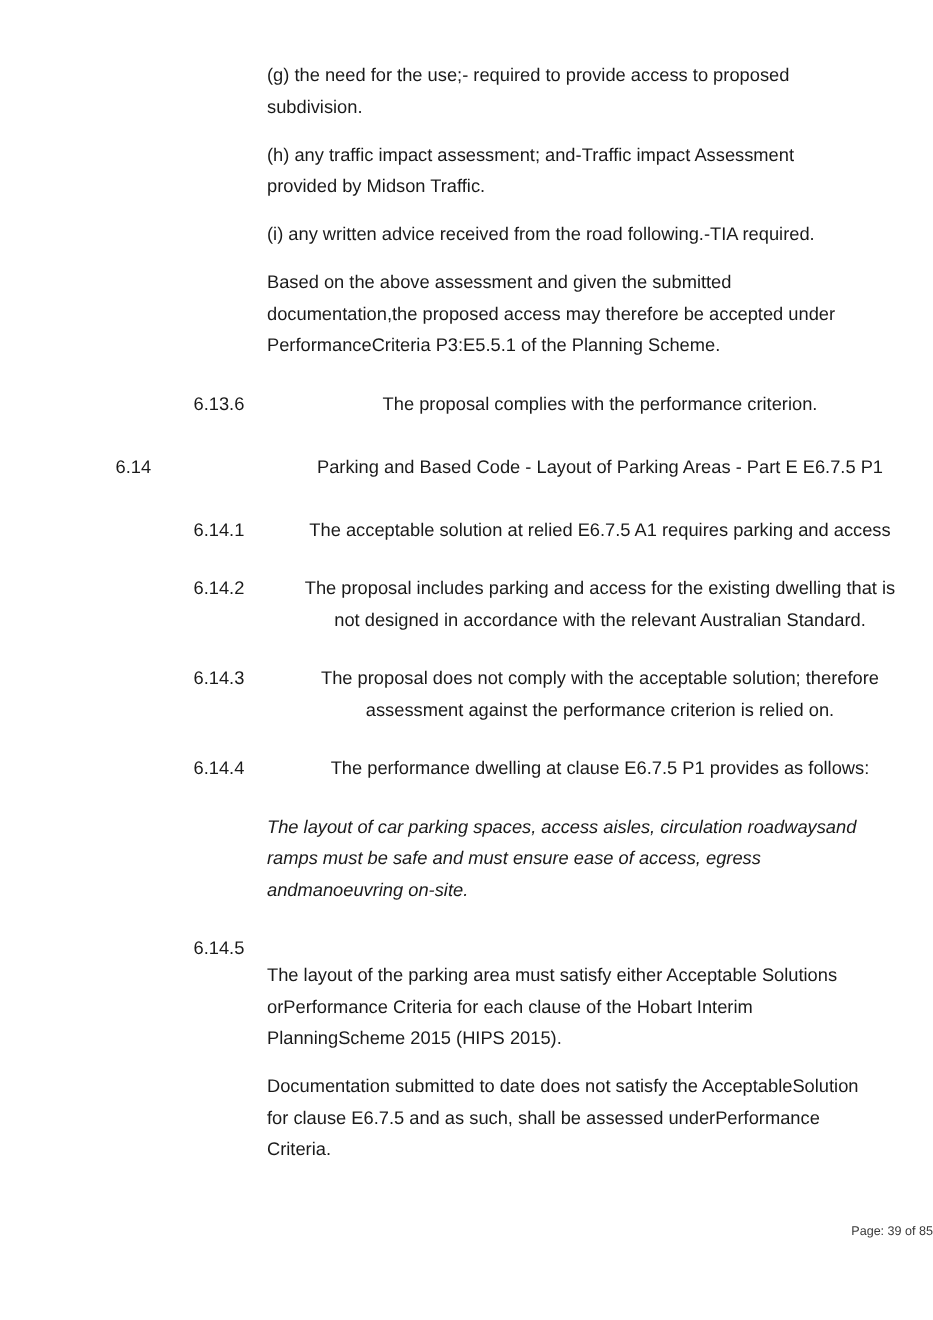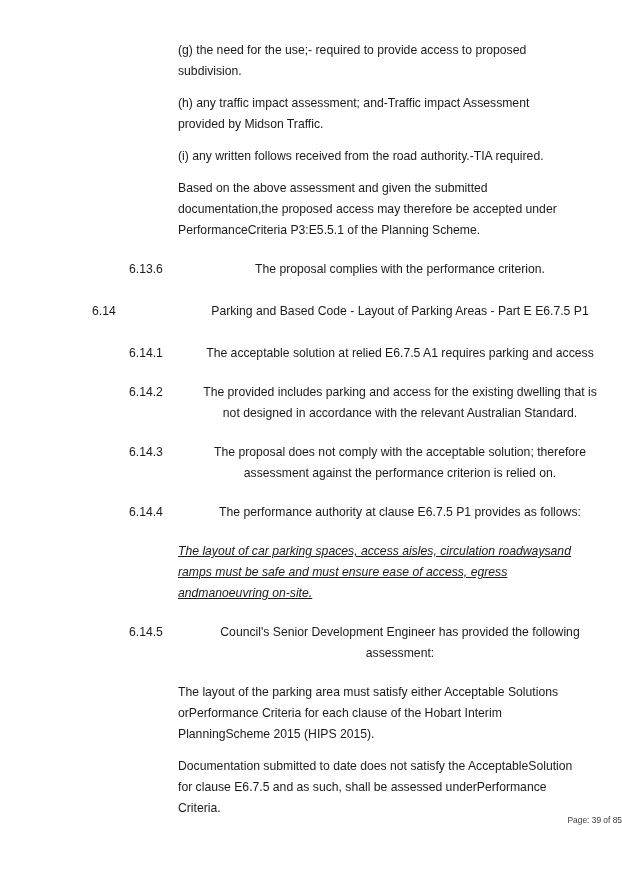--- a/index.html
+++ b/index.html
@@ -43,21 +43,21 @@
     position: absolute;
     display: block;
     font-size: 12.2px;
     line-height: 21px;
     white-space: nowrap;
   }
 
   
   .lvl3 > .num { left: 129px; }
   
-  .lvl2 > .num { left: 92px; }
+  .lvl2 > .num { left: 77px; }
 
   .block .body {
     display: block;
   }
 
   .block .line {
     display: block;
     white-space: pre-wrap;
     text-align: center;
   }
@@ -67,21 +67,20 @@
     position: relative;
     padding-left: 178px;
     padding-right: 47px;
     font-size: 12.2px;
     line-height: 21px;
   }
 
   .para.italic .line,
   .italic {
     font-style: italic;
-    text-decoration: underline;
   }
 
   .spacer-sm { height: 11px; }
   .spacer-md { height: 18px; }
   .spacer-lg { height: 21px; }
 
   .footer {
     position: absolute;
     left: 0;
     top: 814px;
@@ -96,21 +95,21 @@
 </head>
 <body>
 
 <div class="page">
 
   <div class="content">
       <div class="para"><span class="body"><span class="line">(g) the need for the use;</span><span class="line">- required to provide access to proposed subdivision.</span></span></div>
       <div class="spacer-sm"></div>
       <div class="para"><span class="body"><span class="line">(h) any traffic impact assessment; and</span><span class="line">-Traffic impact Assessment provided by Midson Traffic.</span></span></div>
       <div class="spacer-sm"></div>
-      <div class="para"><span class="body"><span class="line">(i) any written follows received from the road authority.</span><span class="line">-TIA required.</span></span></div>
+      <div class="para"><span class="body"><span class="line">(i) any written advice received from the road following.</span><span class="line">-TIA required.</span></span></div>
       <div class="spacer-sm"></div>
       <div class="para"><span class="body"><span class="line">Based on the above assessment and given the submitted documentation,</span><span class="line">the proposed access may therefore be accepted under Performance</span><span class="line">Criteria P3:E5.5.1 of the Planning Scheme.</span></span></div>
       <div class="spacer-md"></div>
       <div class="block lvl3">
         <span class="num">6.13.6</span>
         <span class="body">
           <span class="line">The proposal complies with the performance criterion.</span>
         </span>
       </div>
       <div class="spacer-lg"></div>
@@ -124,48 +123,44 @@
       <div class="block lvl3">
         <span class="num">6.14.1</span>
         <span class="body">
           <span class="line">The acceptable solution at relied E6.7.5 A1 requires parking and access</span>
         </span>
       </div>
       <div class="spacer-md"></div>
       <div class="block lvl3">
         <span class="num">6.14.2</span>
         <span class="body">
-          <span class="line">The provided includes parking and access for the existing dwelling that is</span>
+          <span class="line">The proposal includes parking and access for the existing dwelling that is</span>
           <span class="line">not designed in accordance with the relevant Australian Standard.</span>
         </span>
       </div>
       <div class="spacer-md"></div>
       <div class="block lvl3">
         <span class="num">6.14.3</span>
         <span class="body">
           <span class="line">The proposal does not comply with the acceptable solution; therefore</span>
           <span class="line">assessment against the performance criterion is relied on.</span>
         </span>
       </div>
       <div class="spacer-md"></div>
       <div class="block lvl3">
         <span class="num">6.14.4</span>
         <span class="body">
-          <span class="line">The performance authority at clause E6.7.5 P1 provides as follows:</span>
+          <span class="line">The performance dwelling at clause E6.7.5 P1 provides as follows:</span>
         </span>
       </div>
       <div class="spacer-md"></div>
       <div class="para italic"><span class="body"><span class="line">The layout of car parking spaces, access aisles, circulation roadways</span><span class="line">and ramps must be safe and must ensure ease of access, egress and</span><span class="line">manoeuvring on-site.</span></span></div>
       <div class="spacer-md"></div>
       <div class="block lvl3">
         <span class="num">6.14.5</span>
-        <span class="body">
-          <span class="line">Council's Senior Development Engineer has provided the following</span>
-          <span class="line">assessment:</span>
-        </span>
       </div>
       <div class="spacer-md"></div>
       <div class="para"><span class="body"><span class="line">The layout of the parking area must satisfy either Acceptable Solutions or</span><span class="line">Performance Criteria for each clause of the Hobart Interim Planning</span><span class="line">Scheme 2015 (HIPS 2015).</span></span></div>
       <div class="spacer-sm"></div>
       <div class="para"><span class="body"><span class="line">Documentation submitted to date does not satisfy the Acceptable</span><span class="line">Solution for clause E6.7.5 and as such, shall be assessed under</span><span class="line">Performance Criteria.</span></span></div>
     </div>
 
   <div class="footer">
     <span>Page: 39 of 85</span>
   </div>

